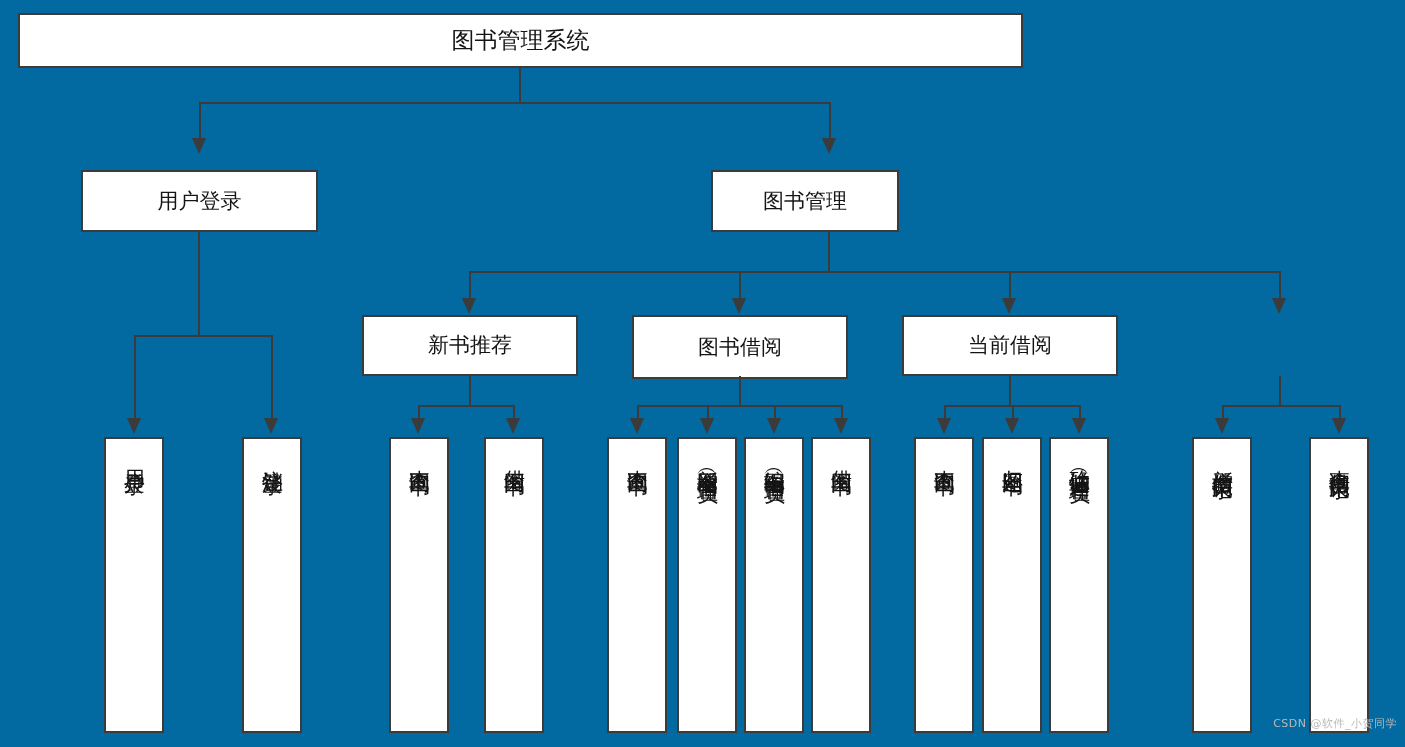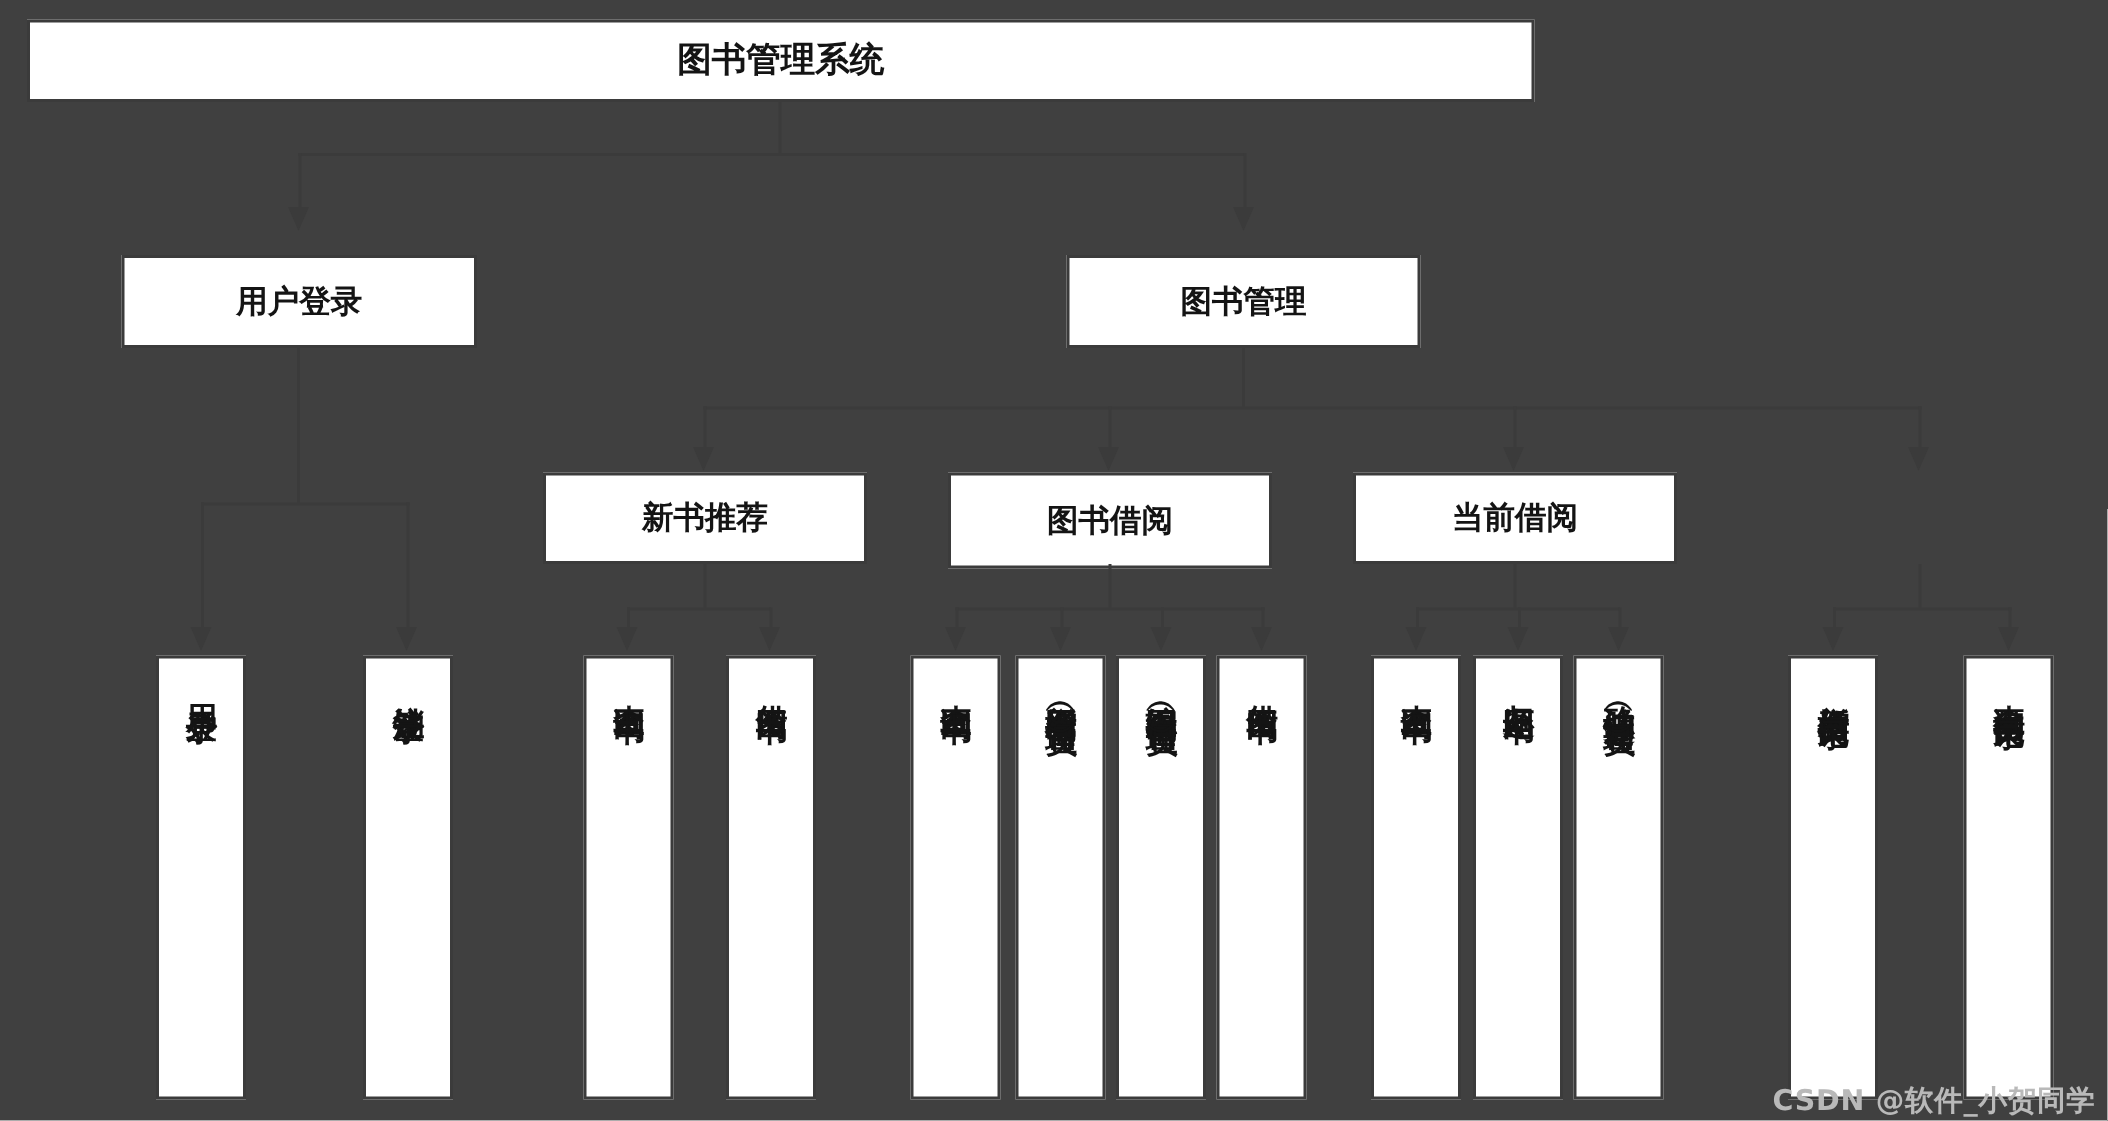--- a/index.html
+++ b/index.html
@@ -6,23 +6,22 @@
   html,body{margin:0;padding:0;background:#ffffff;}
   body{
     font-family:"DejaVu Sans","Liberation Sans",sans-serif;
     color:#1a1a1a;
     -webkit-font-smoothing:antialiased;
   }
   #canvas{
     position:relative;
     width:1405px;
     height:747px;
-    background:#404040;
+    background:#0369a1;
     overflow:hidden;
-    font-weight:bold;
   }
 
   
   .node{
     position:absolute;
     box-sizing:border-box;
     background:#ffffff;
     border:2px solid #3b3b3b;
     display:flex;
     align-items:center;
@@ -68,22 +67,22 @@
     width:0;height:0;
     border-left:7px solid transparent;
     border-right:7px solid transparent;
     border-top:16px solid #3b3b3b;
   }
 
   
   #watermark{
     position:absolute;
     right:8px;
-    bottom:0;
-    font-size:19px;
+    bottom:16px;
+    font-size:11px;
     color:#b9b9b9;
     letter-spacing:0.5px;
     white-space:nowrap;
     pointer-events:none;
   }
 </style>
 </head>
 <body>
 
 <div id="canvas">
@@ -97,21 +96,21 @@
   <div class="ln h" style="left:199px;top:102px;width:631px;"></div>
 
   <div class="ln v" style="left:199px;top:102px;height:40px;"></div>
   <div class="arrow" style="left:192px;top:138px;"></div>
   <div class="ln v" style="left:829px;top:102px;height:40px;"></div>
   <div class="arrow" style="left:822px;top:138px;"></div>
 
   <div class="node lvl2" style="left:81px;top:170px;width:237px;height:62px;">
     <span>用户登录</span>
   </div>
-  <div class="node lvl2" style="left:711px;top:170px;width:236px;height:62px;">
+  <div class="node lvl2" style="left:711px;top:170px;width:188px;height:62px;">
     <span>图书管理</span>
   </div>
 
   <div class="ln v" style="left:198px;top:232px;height:103px;"></div>
   <div class="ln h" style="left:134px;top:335px;width:139px;"></div>
   <div class="ln v" style="left:134px;top:335px;height:86px;"></div>
   <div class="arrow" style="left:127px;top:418px;"></div>
   <div class="ln v" style="left:271px;top:335px;height:86px;"></div>
   <div class="arrow" style="left:264px;top:418px;"></div>
 

